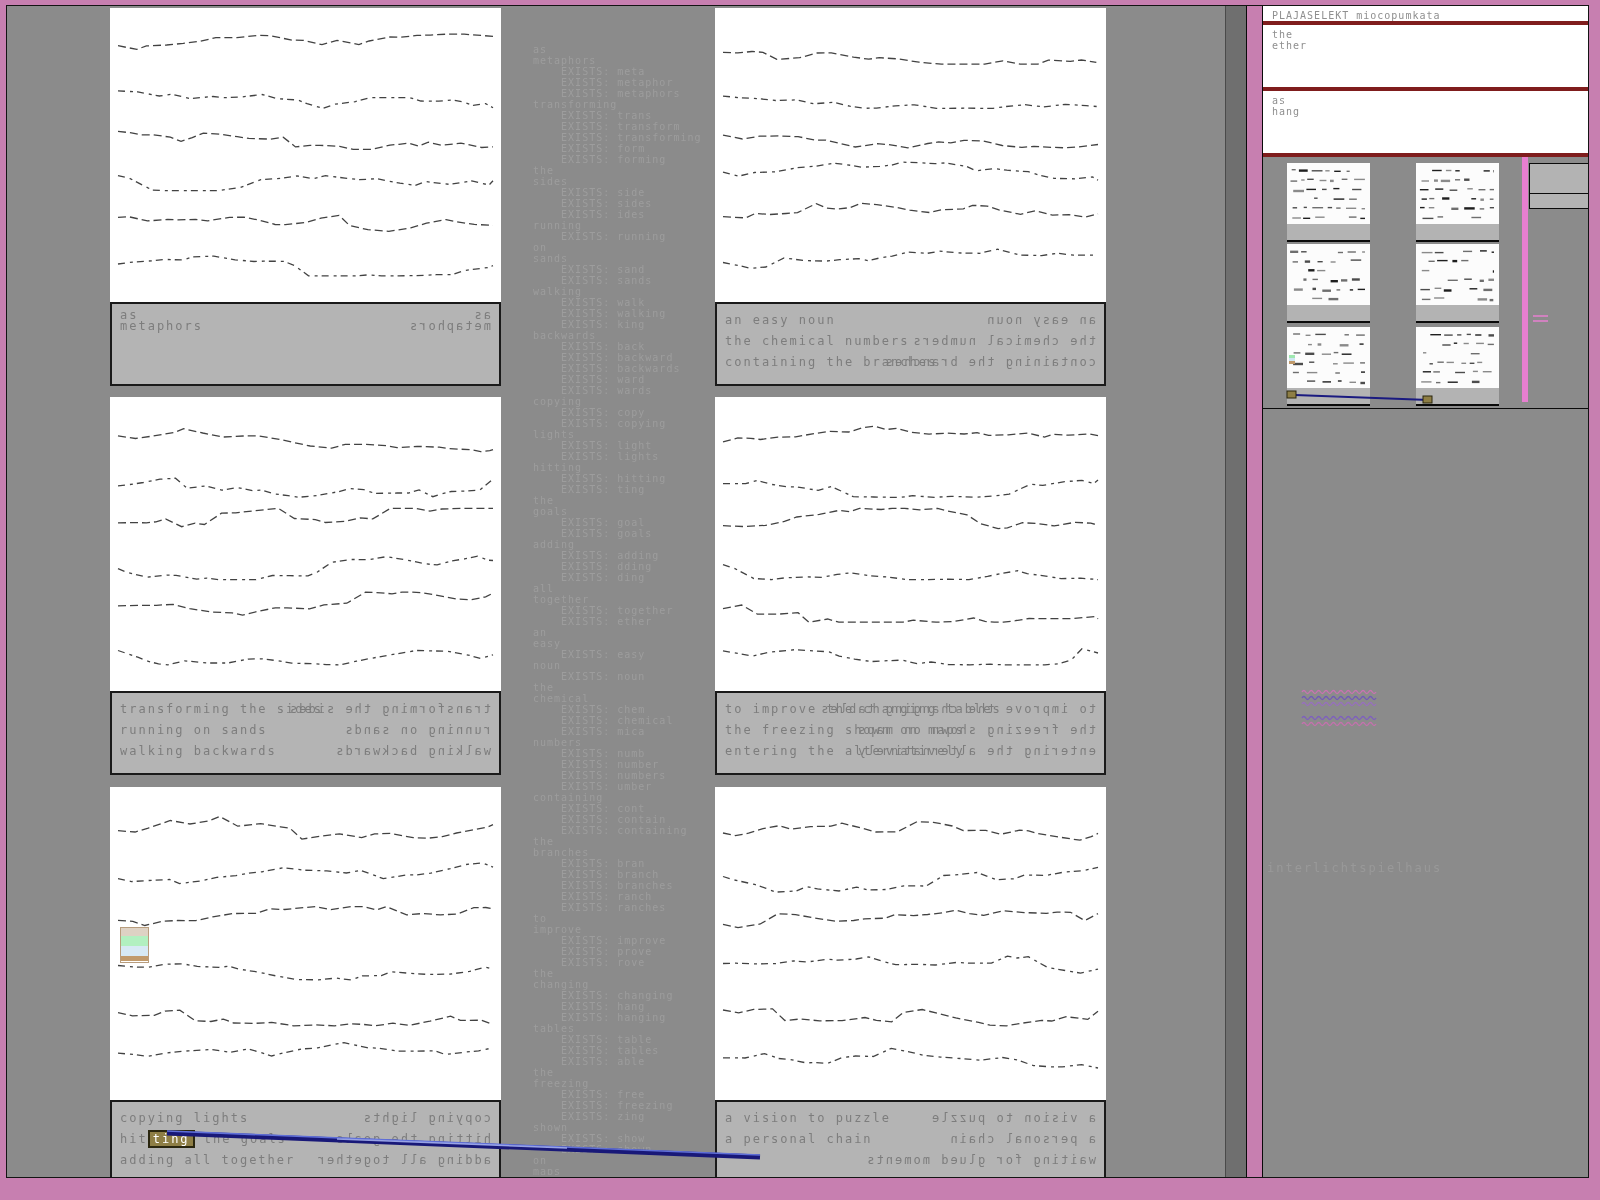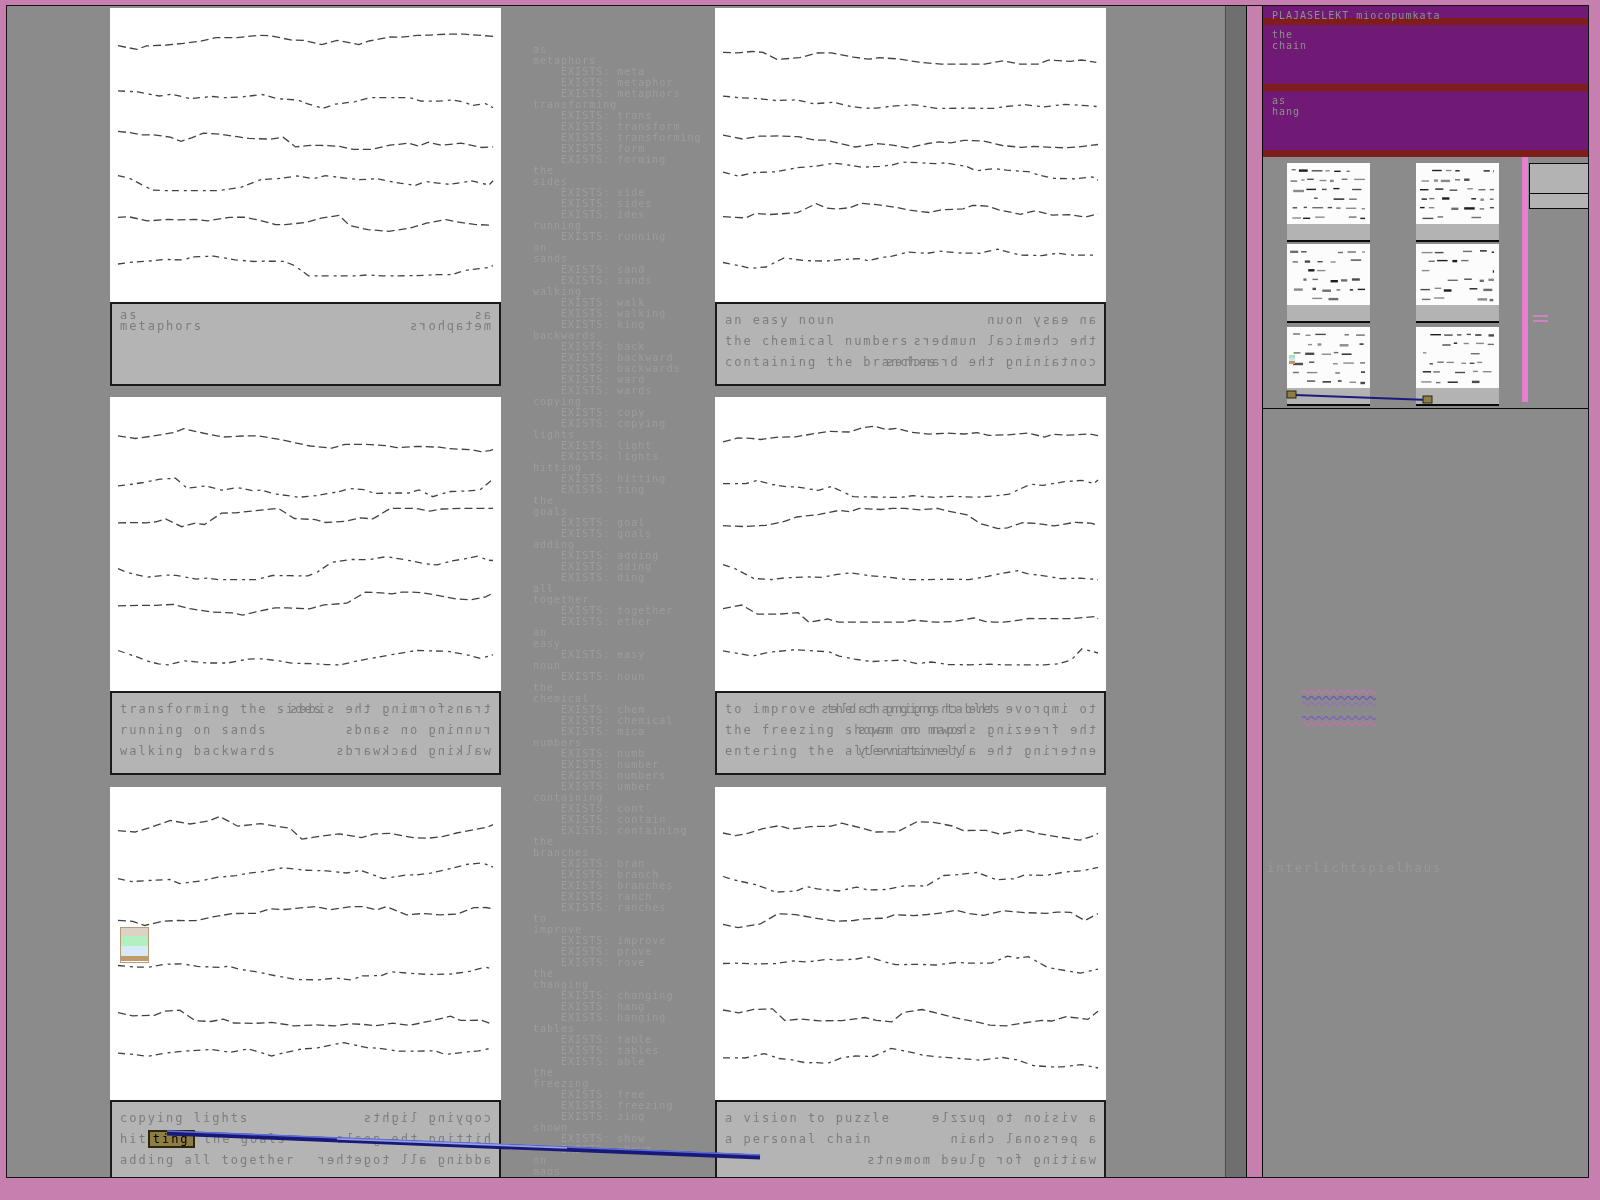--- a/index.html
+++ b/index.html
@@ -24,21 +24,21 @@
     position:relative;background:#b4b4b4;border:2px solid #1a1a1a;
     box-sizing:border-box;height:84px;color:#7d7d7d;
     font-size:12px;letter-spacing:2px;overflow:hidden;
   }
   .r3 .caption{height:88px;}
   .cap-layer{position:absolute;left:8px;right:8px;top:6px;bottom:4px;}
   .mirror{transform:scaleX(-1);}
   .cap-line{height:21px;line-height:21px;white-space:pre;}
   .tight .cap-line{height:11px;line-height:11px;}
   .hl{
-    background:#8e7e45;border:2px solid #2a260f;color:#000000;
+    background:#8e7e45;border:2px solid #2a260f;color:#ffffff;
     display:inline-block;height:14px;line-height:14px;padding:0 3px;margin:-2px 0;
   }
   
   #color-swatch{position:absolute;left:10px;top:140px;width:27px;height:34px;border:1px solid #b89d7d;}
   #color-swatch .s1{height:8px;background:#ded2c4;}
   #color-swatch .s2{height:10px;background:#b2f0c0;}
   #color-swatch .s3{height:10px;background:#d7e9f4;}
   #color-swatch .s4{height:5px;background:#c19a6b;}
   
   #word-log{
@@ -49,21 +49,21 @@
   
   #connector{position:absolute;left:0;top:0;width:1587px;height:1171px;pointer-events:none;z-index:6;}
   
   #dark-strip{position:absolute;left:1218px;top:0;width:20px;height:1171px;background:#6f6f6f;border-left:1px solid #4a4a4a;border-right:1px solid #0a0a0a;}
   #pink-strip{position:absolute;left:1240px;top:0;width:15px;height:1171px;background:#c77fb0;}
   #sidebar{
     position:absolute;left:1255px;top:0;width:330px;height:1171px;
     border-left:1px solid #0a0a0a;border-right:1px solid #0a0a0a;
     background:#8b8b8b;box-sizing:content-box;z-index:7;
   }
-  .sb-box{background:#701a75;border-bottom:7px solid #7f1d1d;color:#8f8f8f;
+  .sb-box{background:#ffffff;border-bottom:4px solid #7f1d1d;color:#8f8f8f;
     font-size:10px;letter-spacing:1px;line-height:11px;box-sizing:border-box;padding:4px 9px;}
   #sb-title{height:19px;}
   #sb-files{height:64px;}
   #sb-region{height:66px;}
   #sb-duals{height:66px;}
   .sb-line{height:11px;white-space:pre;}
   
   #thumb-zone{position:relative;height:251px;border-bottom:1px solid #0a0a0a;background:#8b8b8b;}
   .thumb{position:absolute;width:83px;border-bottom:2px solid #0a0a0a;cursor:default;}
   .thumb-page{background:#fcfcfc;height:61px;position:relative;}
@@ -252,21 +252,21 @@
     <line x1="330" y1="1133" x2="560" y2="1142" stroke="#aab6f2" stroke-width="1.6" opacity="0.85"></line>
   </svg>
 
   <div id="dark-strip"></div>
   <div id="pink-strip"></div>
 
   <div id="sidebar">
     <div id="sb-title" class="sb-box">PLAJASELEKT miocopumkata</div>
     <div id="sb-region" class="sb-box">
       <div class="sb-line">the</div>
-      <div class="sb-line">chain</div>
+      <div class="sb-line">ether</div>
     </div>
     <div id="sb-duals" class="sb-box">
       <div class="sb-line">as</div>
       <div class="sb-line">hang</div>
     </div>
 
     <div id="thumb-zone">
       <div class="thumb tc1 tr1">
           <div class="thumb-page">
             <svg viewBox="0 0 83 61">

